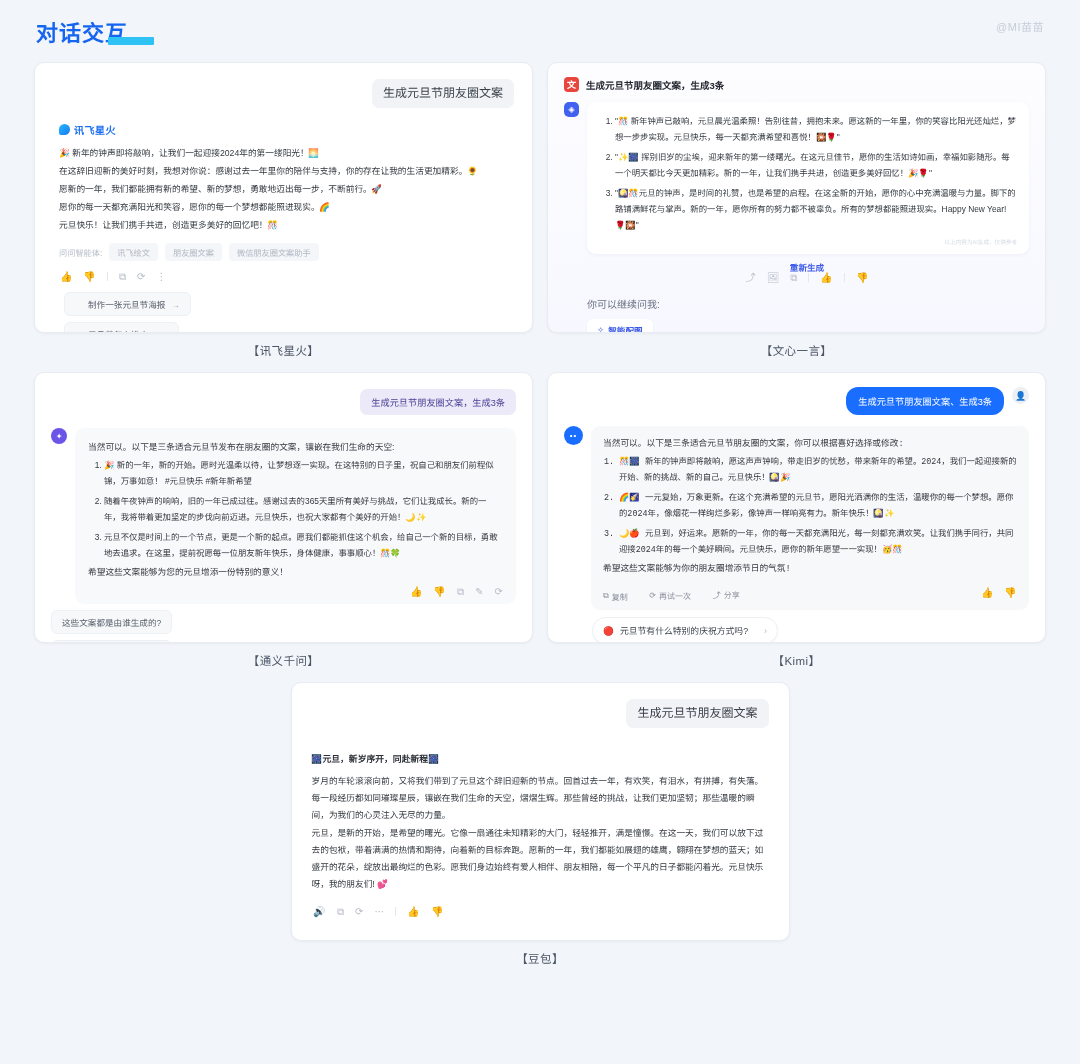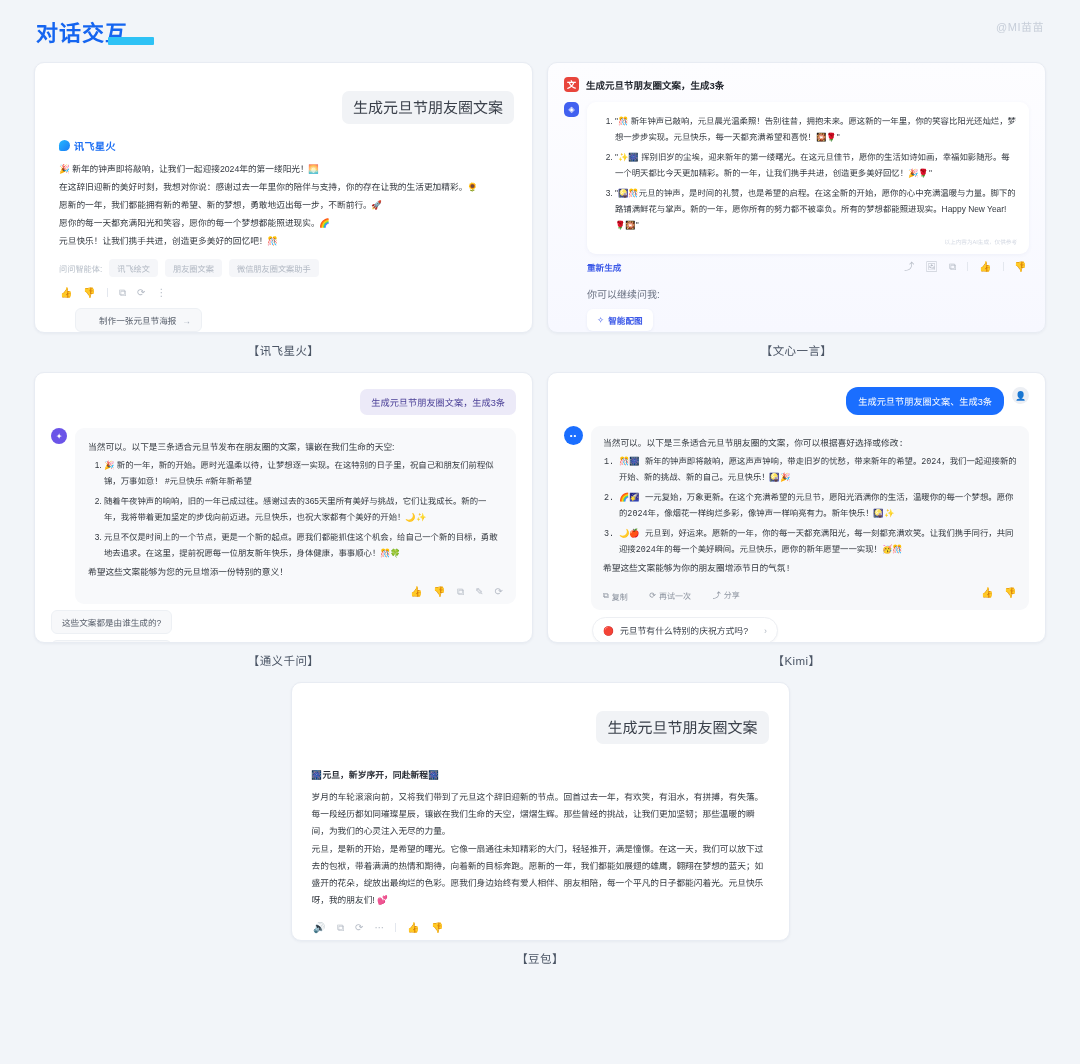--- a/index.html
+++ b/index.html
@@ -35,22 +35,22 @@
     box-shadow:0 1px 3px rgba(22,40,80,.05);
     box-sizing:border-box;overflow:hidden;position:relative;
   }
   .caption{
     text-align:center;font-size:11.5px;color:#4b5565;margin-top:9px;letter-spacing:.4px;
   }
 
   
   .row-right{display:flex;justify-content:flex-end;}
   .user-chip{
-    background:#f1f3f6;color:#3b414b;font-size:15px;border-radius:7px;
-    padding:6px 11px;line-height:1.4;margin-top:12px;
+    background:#f1f3f6;color:#3b414b;font-size:12px;border-radius:7px;
+    padding:6px 11px;line-height:1.4;
   }
   .para{font-size:8.7px;line-height:1.95;color:#33383f;margin:0 0 1px 0;}
   .ico-row{display:flex;align-items:center;gap:11px;color:#b7bdc7;font-size:10px;}
   .ico{display:inline-block;line-height:1;}
   .sep{width:1px;height:9px;background:#e3e7ee;}
   .sugg{
     display:inline-block;background:#f7f8fa;border:1px solid #edf0f4;border-radius:6px;
     padding:5px 10px;font-size:8.6px;color:#5a616d;margin-bottom:6px;
   }
   .arrow{color:#aab1bd;margin-left:6px;}
@@ -63,21 +63,21 @@
     background:linear-gradient(135deg,#23b7ff,#1a7bf5);
   }
   .spark-name{font-size:10px;font-weight:700;color:#1b6ef3;letter-spacing:.5px;}
   .c1 .body{margin-left:6px;}
   .tagline{display:flex;align-items:center;gap:7px;margin-top:9px;margin-left:6px;}
   .tag-label{font-size:8.2px;color:#b9c0ca;}
   .tag{
     background:#f5f6f9;border-radius:4px;padding:3px 8px;font-size:8.2px;color:#b0b7c2;
   }
   .c1 .ico-row{margin:11px 0 10px 7px;}
-  .c1 .sugg{margin-left:22px;display:block;width:max-content;padding-left:23px;}
+  .c1 .sugg{margin-left:11px;display:block;width:max-content;padding-left:23px;}
 
   
   .c2{height:271px;padding:14px 16px 10px 16px;background:linear-gradient(180deg,#fdfdff 0%,#f7f8ff 100%);}
   .yiyan-head{display:flex;align-items:center;gap:7px;}
   .yiyan-avatar{
     width:15px;height:15px;border-radius:4px;background:#e8453c;
     display:flex;align-items:center;justify-content:center;color:#fff;font-size:9px;font-weight:700;
   }
   .yiyan-q{font-size:9.5px;font-weight:700;color:#22262e;}
   .yiyan-body{display:flex;gap:8px;margin-top:10px;}
@@ -86,21 +86,21 @@
     display:flex;align-items:center;justify-content:center;color:#fff;font-size:8px;
   }
   .yiyan-bubble{
     flex:1;background:#fff;border-radius:9px;padding:11px 12px 8px 12px;position:relative;
     box-shadow:0 1px 4px rgba(60,80,160,.06);
   }
   ol.num{margin:0;padding-left:16px;}
   ol.num li{font-size:8.4px;line-height:1.95;color:#33383f;margin-bottom:3px;}
   .disclaimer{font-size:5.6px;color:#d3d8e2;text-align:right;margin-top:4px;}
   .regen{font-size:8.6px;color:#3d5ae8;font-weight:700;}
-  .c2 .barrow{display:flex;align-items:center;justify-content:space-between;margin:7px 2px 12px 23px;}
+  .c2 .barrow{display:flex;align-items:center;justify-content:space-between;margin:7px 2px 12px 23px;flex-direction:column;}
   .ask-more{font-size:10px;color:#6a7182;margin:13px 0 8px 23px;}
   .smart-pic{
     display:inline-flex;align-items:center;gap:4px;background:#fff;border-radius:6px;
     padding:5px 10px;font-size:8.6px;color:#3d5ae8;font-weight:700;margin-left:23px;
     box-shadow:0 1px 3px rgba(60,80,160,.07);
   }
 
   
   .c3{height:271px;padding:16px 16px 10px 16px;}
   .qw-chip{background:#eceaf8;color:#4a3f96;font-size:9.2px;border-radius:7px;padding:6px 11px;}

